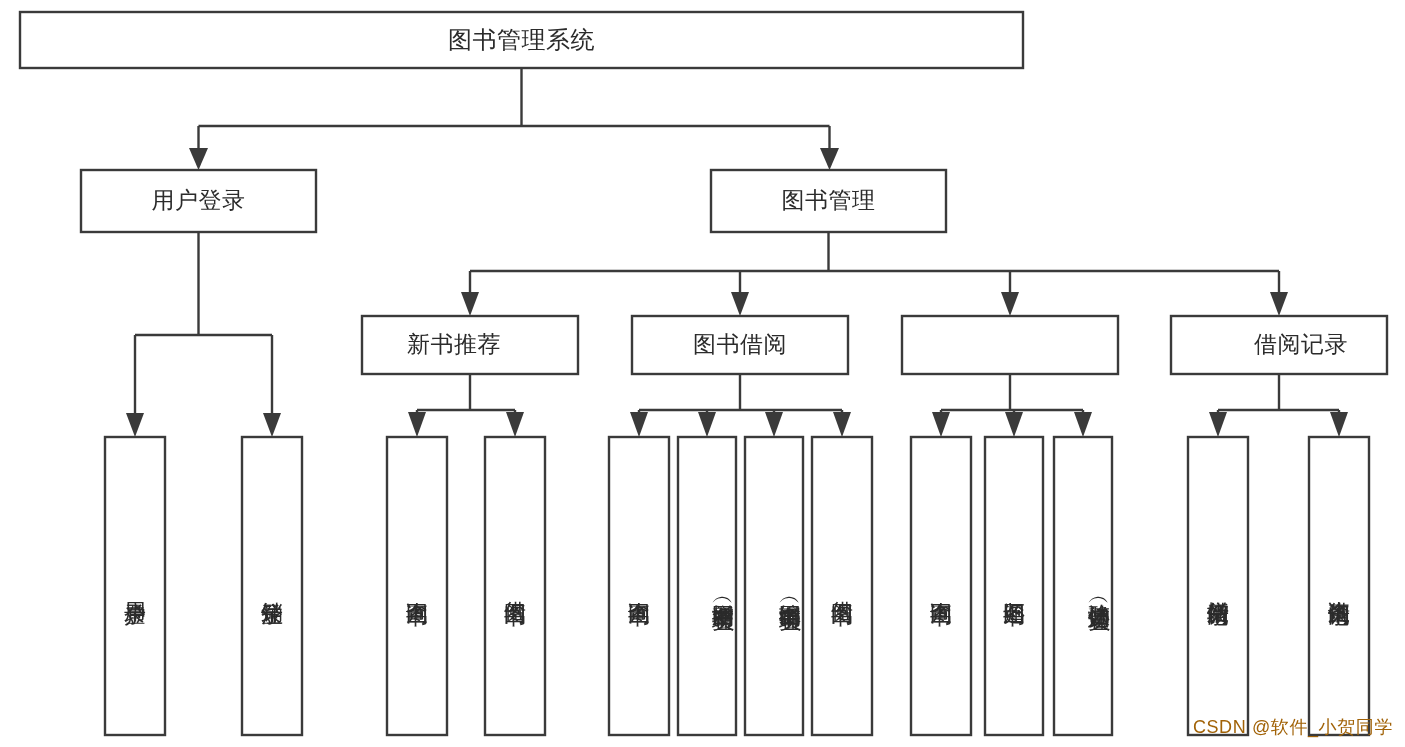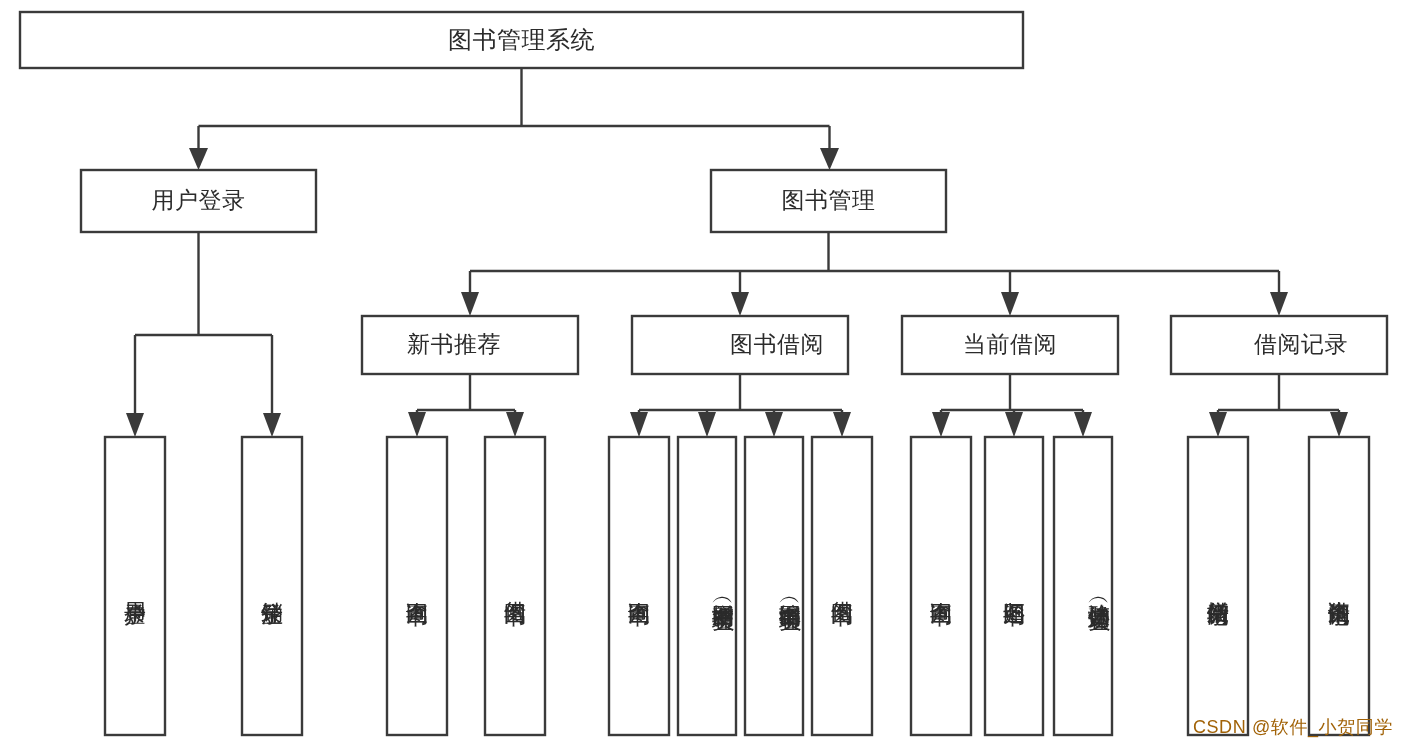--- a/index.html
+++ b/index.html
@@ -176,22 +176,21 @@
       <rect class="box-rect" x="1309" y="437" width="60" height="298"></rect>
     </g>
   </svg>
 
   <div class="node-label horizontal title" style="left:20px; top:12px; width:1003px; height:56px;">图书管理系统</div>
 
   <div class="node-label horizontal" style="left:81px; top:170px; width:235px; height:62px;">用户登录</div>
   <div class="node-label horizontal" style="left:711px; top:170px; width:235px; height:62px;">图书管理</div>
 
   <div class="node-label horizontal" style="left:362px; top:316px; width:184px; height:58px;">新书推荐</div>
-  <div class="node-label horizontal" style="left:669px; top:316px; width:216px; height:58px;">图书借阅</div>
-  <div class="node-label horizontal" style="left:902px; top:316px; width:216px; height:58px;">当前借阅</div>
+  <div class="node-label horizontal" style="left:632px; top:316px; width:216px; height:58px;">图书借阅</div>
   <div class="node-label horizontal" style="left:1171px; top:316px; width:260px; height:58px;">借阅记录</div>
 
   <div class="node-label vertical" style="left:105px; top:437px; width:60px; height:298px;">用户登录</div>
   <div class="node-label vertical" style="left:242px; top:437px; width:60px; height:298px;">注销登录</div>
 
   <div class="node-label vertical" style="left:387px; top:437px; width:60px; height:298px;">查询图书</div>
   <div class="node-label vertical" style="left:485px; top:437px; width:60px; height:298px;">借阅图书</div>
 
   <div class="node-label vertical" style="left:609px; top:437px; width:60px; height:298px;">查询图书</div>
   <div class="node-label vertical" style="left:678px; top:437px; width:58px; height:298px; align-items:flex-start; padding-top:8px; box-sizing:border-box;">新增图书（管理员）</div>

